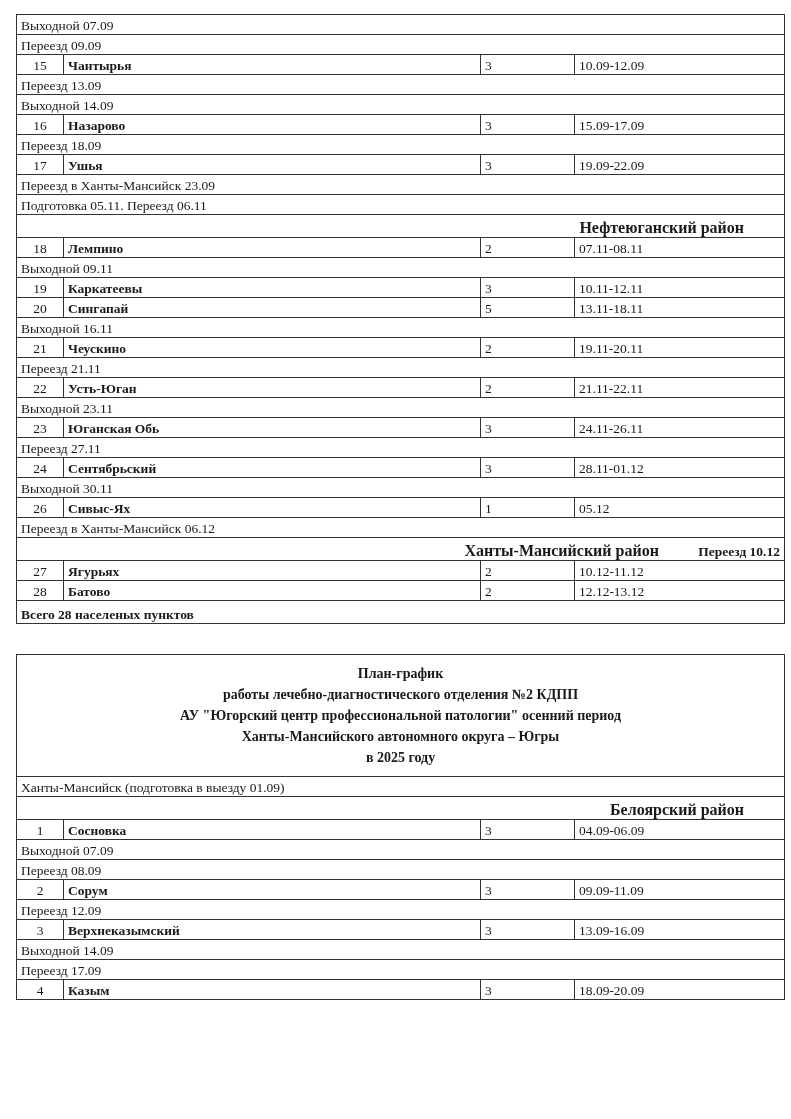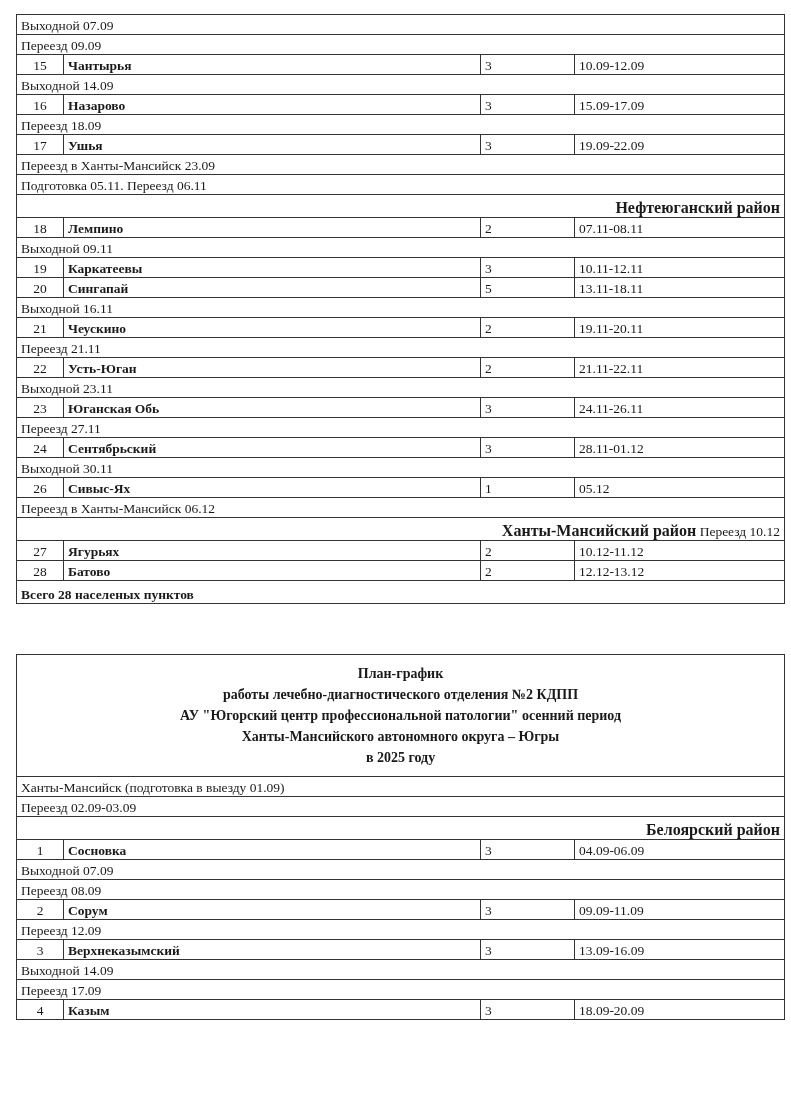--- a/index.html
+++ b/index.html
@@ -3,21 +3,21 @@
 <meta charset="utf-8">
 <style>
   html, body { margin: 0; padding: 0; background: #ffffff; }
   body { width: 791px; height: 1119px; position: relative; overflow: hidden;
          font-family: "Liberation Serif", "DejaVu Serif", serif; color: #1a1a1a; }
   table { position: absolute; border-collapse: collapse; table-layout: fixed; }
   td { border: 1px solid #333; padding: 0 4px; font-size: 13.5px; height: 19px; line-height: 17px; vertical-align: bottom; }
   .c { }
   .b { font-weight: bold; }
   .dist { font-weight: bold; font-size: 16px; text-align: right; height: 22px; }
-  .dist .sub { font-weight: normal; font-size: 13.5px; }
+  .dist .sub { font-weight: bold; font-size: 13.5px; padding-left: 36px; }
   .num { text-align: center; margin-left: 16px; }
   .title td { text-align: center; font-weight: bold; font-size: 14px; line-height: 21px; padding: 8px 4px; vertical-align: middle; }
   .hdr td { text-align: center; vertical-align: middle; font-size: 13.5px; line-height: 18px; height: 58px; }
   #t1 { left: 16px; top: 14px; width: 768px; }
   #t2 { left: 16px; top: 654px; width: 768px; }
 </style>
 </head>
 <body>
 
 <table id="t1">
@@ -32,20 +32,23 @@
         <td colspan="4" class="c">Выходной 07.09</td>
       </tr>
       <tr>
         <td colspan="4" class="c">Переезд 09.09</td>
       </tr>
       <tr>
         <td class="num">15</td>
         <td class="b">Чантырья</td>
         <td class="c">3</td>
         <td class="c">10.09-12.09</td>
+      </tr>
+      <tr>
+        <td colspan="4" class="c">Переезд 13.09</td>
       </tr>
       <tr>
         <td colspan="4" class="c">Выходной 14.09</td>
       </tr>
       <tr>
         <td class="num">16</td>
         <td class="b">Назарово</td>
         <td class="c">3</td>
         <td class="c">15.09-17.09</td>
       </tr>
@@ -171,23 +174,20 @@
         <div>работы лечебно-диагностического отделения №2  КДПП</div>
         <div>АУ "Югорский центр профессиональной патологии" осенний период</div>
         <div>Ханты-Мансийского автономного округа – Югры</div>
         <div>в 2025 году</div>
       </td>
     </tr>
   <tr>
         <td colspan="4" class="c">Ханты-Мансийск (подготовка в выезду 01.09)</td>
       </tr>
       <tr>
-        <td colspan="4" class="c">Переезд 02.09-03.09</td>
-      </tr>
-      <tr>
         <td colspan="4" class="dist"><span>Белоярский район</span><span class="sub"></span></td>
       </tr>
       <tr>
         <td class="num">1</td>
         <td class="b">Сосновка</td>
         <td class="c">3</td>
         <td class="c">04.09-06.09</td>
       </tr>
       <tr>
         <td colspan="4" class="c">Выходной 07.09</td>

